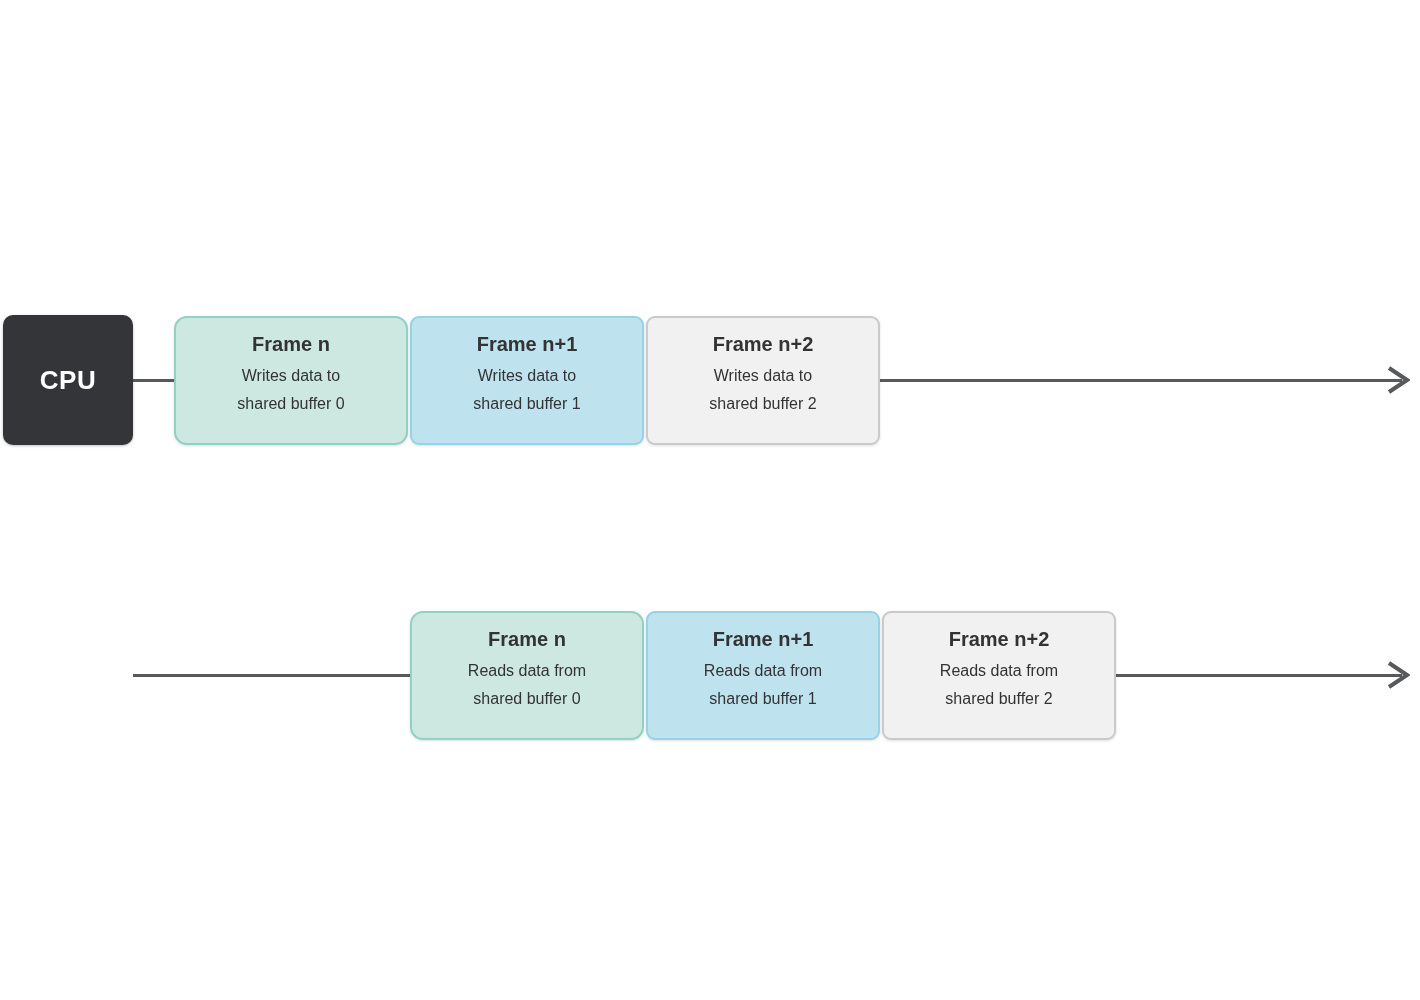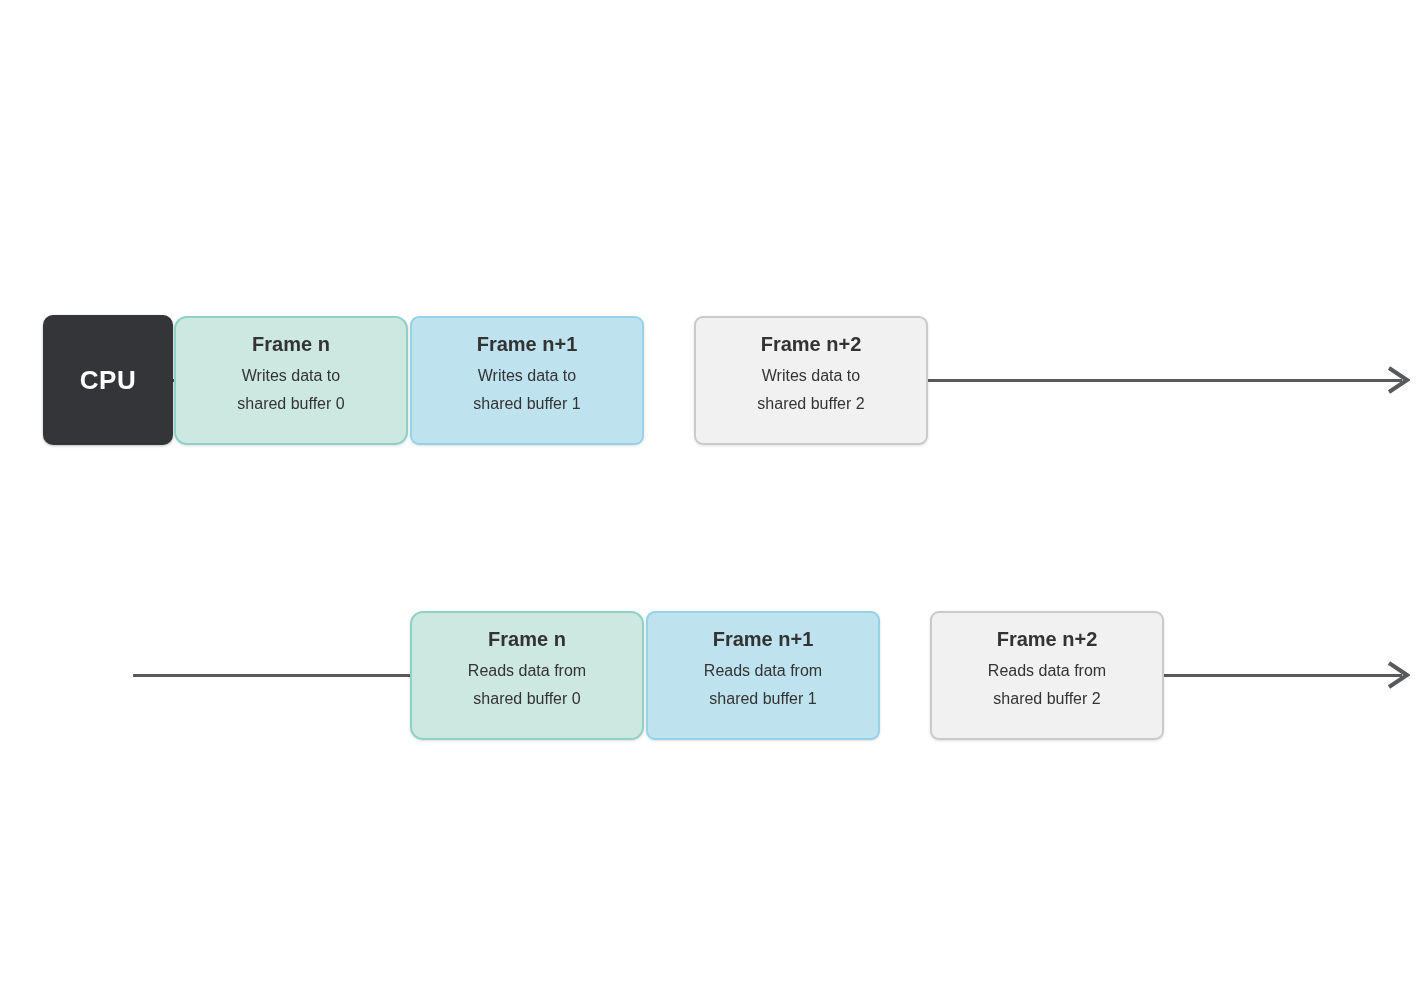--- a/index.html
+++ b/index.html
@@ -29,37 +29,37 @@
     border-radius: 10px;
     display: flex;
     align-items: center;
     justify-content: center;
     color: var(--label_text, #ffffff);
     font-weight: bold;
     font-size: 26px;
     letter-spacing: 0.5px;
     box-shadow: 0 1px 3px rgba(0,0,0,0.25);
   }
-  .endpoint.cpu { background: var(--cpu_box, #333538); margin-left: 40px; }
+  .endpoint.cpu { background: var(--cpu_box, #333538); }
   .endpoint.gpu { background: var(--gpu_box, #0a8480); }
   
   .frame {
     position: absolute;
     width: 234px;
     height: 129px;
     box-sizing: border-box;
     border: 2px solid;
     border-radius: 9px;
     text-align: center;
     color: var(--text, #333333);
     box-shadow: 0 1px 3px rgba(0,0,0,0.13);
   }
   .frame.green { background: var(--frame_green_fill, #cde8e0); border-color: var(--frame_green_border, #8fd1c5); border-radius: 13px; }
   .frame.blue  { background: var(--frame_blue_fill, #bee3ee);  border-color: var(--frame_blue_border, #96d2e8); }
-  .frame.gray  { background: var(--frame_gray_fill, #f1f1f2);  border-color: var(--frame_gray_border, #c9cacb); margin-left: 48px; }
+  .frame.gray  { background: var(--frame_gray_fill, #f1f1f2);  border-color: var(--frame_gray_border, #c9cacb); }
   .frame-title {
     font-weight: bold;
     font-size: 20px;
     line-height: 24px;
     margin-top: 14px;
   }
   .frame-body { margin-top: 6px; }
   .frame-line {
     font-size: 16px;
     line-height: 28px;

